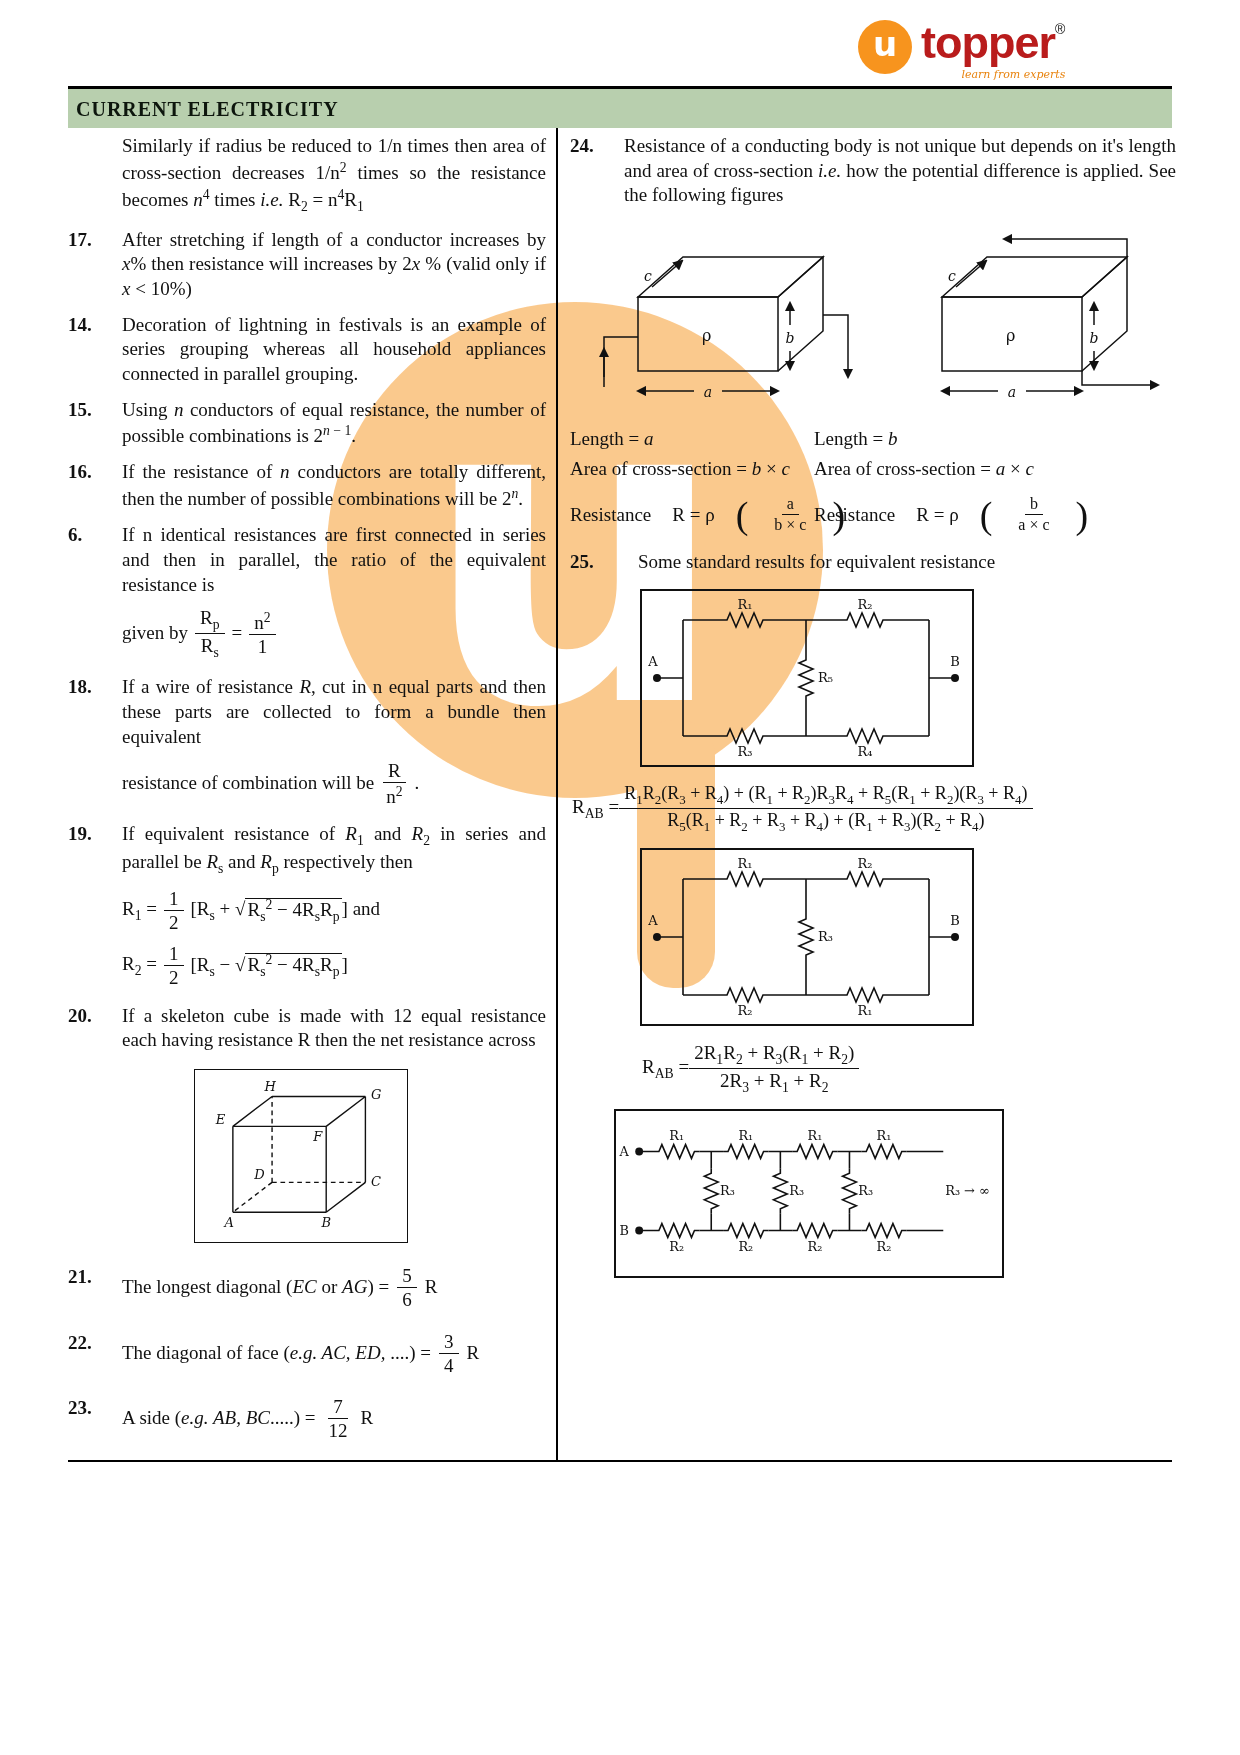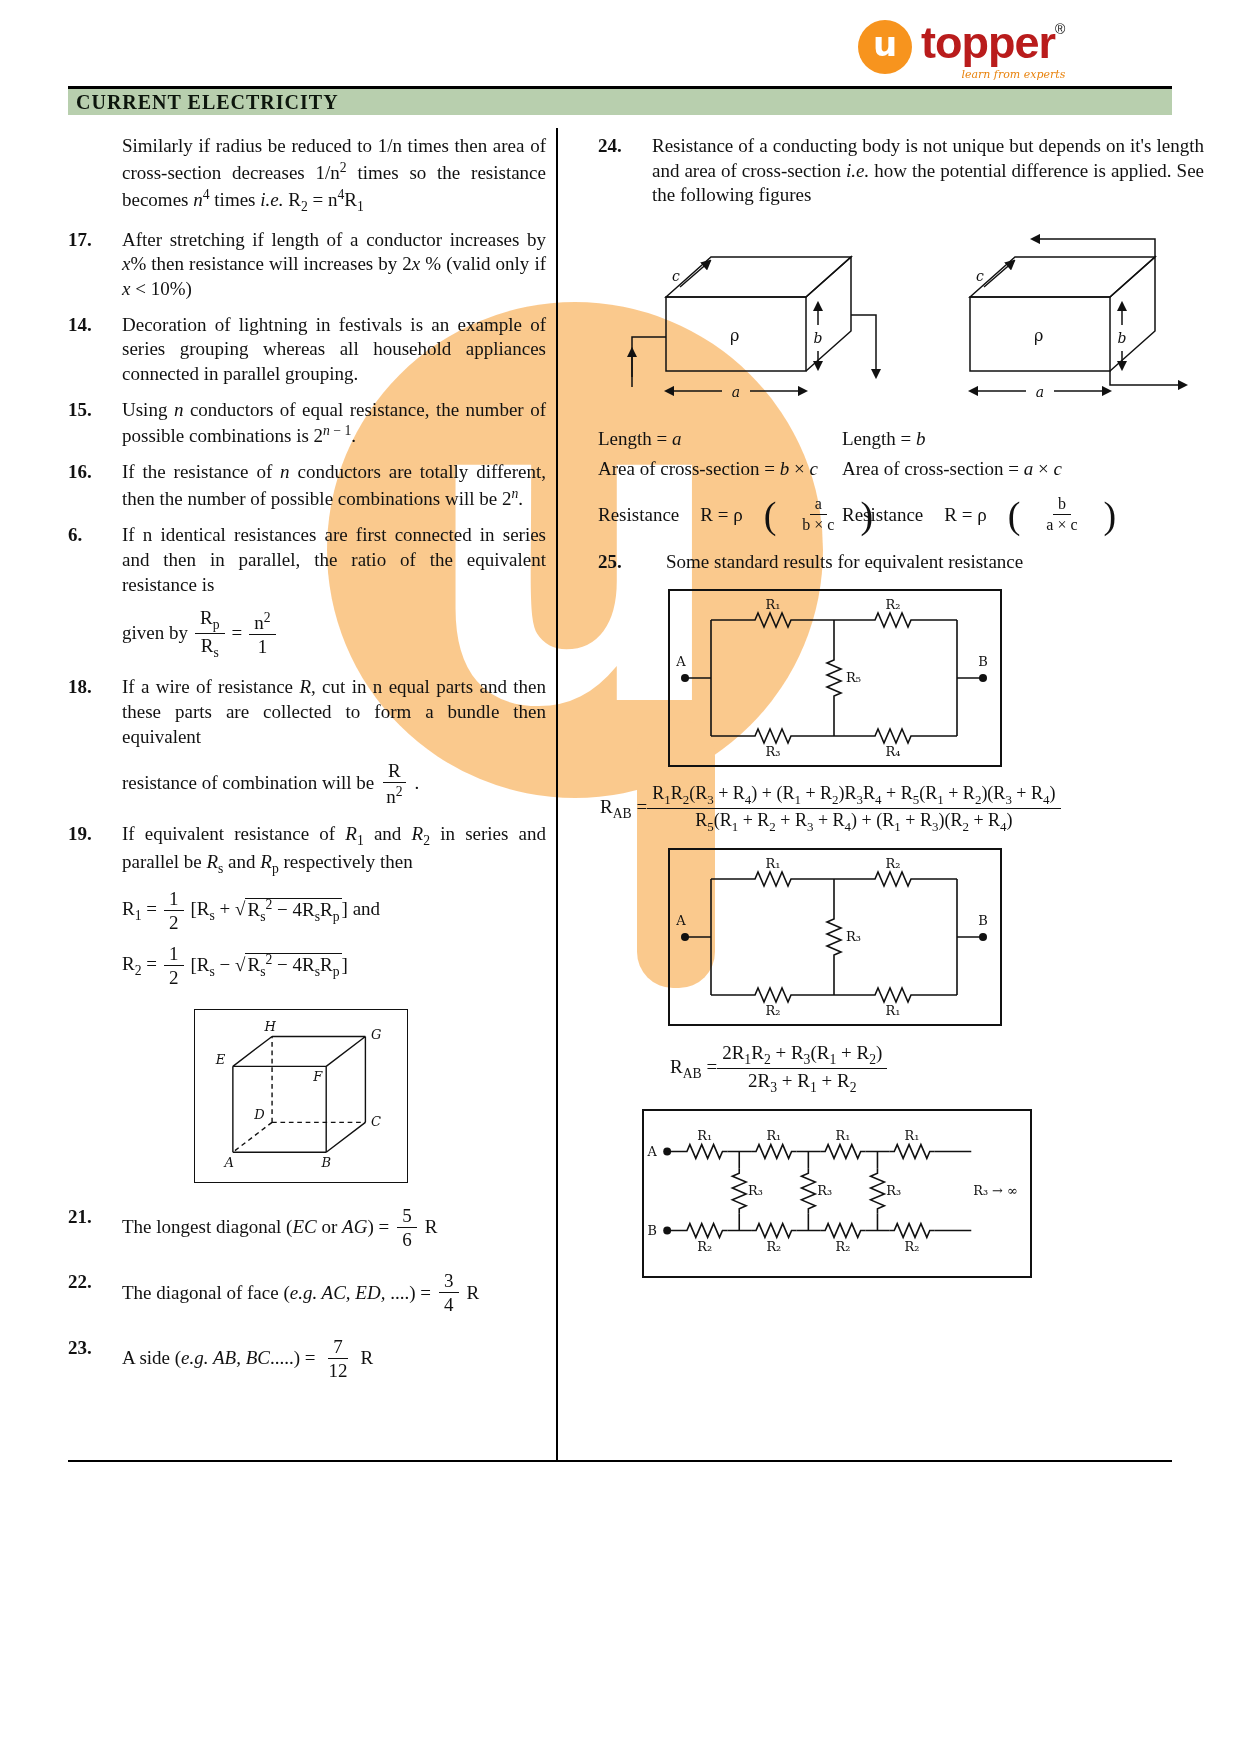--- a/index.html
+++ b/index.html
@@ -11,32 +11,32 @@
 
   
   .brand{position:absolute;left:858px;top:20px;display:flex;align-items:flex-start;gap:9px;z-index:3}
   .brand-circle{width:54px;height:54px;border-radius:50%;background:#f7941e;display:flex;align-items:center;justify-content:center;
                 font-family:"DejaVu Sans","Liberation Sans",sans-serif;font-weight:bold;color:#fff;font-size:34px;padding-bottom:5px}
   .brand-name{font-family:"Liberation Sans","DejaVu Sans",sans-serif;font-weight:700;font-size:45px;letter-spacing:-1px;line-height:1;color:#b91c1c}
   .brand-reg{font-size:14px;vertical-align:top;font-family:"Liberation Sans",sans-serif}
   .brand-tagline{font-style:italic;font-size:11px;color:#e8820c;text-align:right;margin-top:3px;font-family:"DejaVu Serif",serif}
 
   
-  .section-bar{position:absolute;left:68px;top:86px;width:1104px;height:29px;background:#b8cfae;border-top:3px solid #000;
+  .section-bar{position:absolute;left:68px;top:86px;width:1104px;height:42px;background:#b8cfae;border-top:3px solid #000;
                display:flex;align-items:center;padding-left:8px;z-index:2}
   .section-bar span{font-weight:700;font-size:20px;letter-spacing:1px;color:#0d160d}
 
   
   .watermark{position:absolute;left:305px;top:300px;width:540px;height:700px;z-index:0;opacity:.5}
 
   .vdivider{position:absolute;left:556px;top:128px;height:1334px;width:0;border-left:2px solid #000;z-index:2}
   .bottom-rule{position:absolute;left:68px;top:1460px;width:1104px;border-top:2.5px solid #000;z-index:2}
 
   .col-left{position:absolute;left:68px;top:134px;width:478px;z-index:2}
-  .col-right{position:absolute;left:598px;top:134px;width:606px;z-index:2}
+  .col-right{position:absolute;left:570px;top:134px;width:606px;z-index:2}
 
   .intro{margin-left:54px;margin-bottom:12px;text-align:justify}
   .item{display:flex;margin-bottom:11px}
   .item .no{flex:0 0 54px;font-weight:bold}
   .item .body{flex:1 1 auto;text-align:justify}
   .mathline{display:flex;align-items:center;gap:7px;margin:10px 0 4px;text-align:left}
 
   .frac{display:inline-flex;flex-direction:column;align-items:center;vertical-align:middle;line-height:1.12}
   .frac .num{padding:0 5px 1px;border-bottom:1.4px solid #111;text-align:center}
   .frac .den{padding:1px 5px 0;text-align:center}
@@ -185,20 +185,24 @@
           <span>R<sub>2</sub> =</span>
           <span class="frac">
               <span class="num">1</span>
               <span class="den">2</span>
             </span>
           <span>[R<sub>s</sub> − <span class="sq">√<span class="ovl">R<sub>s</sub><sup>2</sup> − 4R<sub>s</sub>R<sub>p</sub></span></span>]</span>
         </div>
       </div>
     </div>
 
+    <div class="item">
+      <span class="no">20.</span>
+      <div class="body">If a skeleton cube is made with 12 equal resistance each having resistance R then the net resistance across</div>
+    </div>
 
     <div class="cube-box">
       <svg viewBox="0 0 210 170" width="196" height="160">
         <g stroke="#111" stroke-width="1.5" fill="none">
           <path d="M32 142 H132 M132 142 L174 110 M174 110 V18 M174 18 H74 M74 18 L32 50 M32 50 V142 M32 50 H132 M132 50 V142 M132 50 L174 18"></path>
           <path d="M74 110 L32 142 M74 110 H174 M74 110 V18" stroke-dasharray="5 4"></path>
         </g>
         <text class="cube-lbl" x="28" y="158" text-anchor="middle">A</text>
         <text class="cube-lbl" x="132" y="158" text-anchor="middle">B</text>
         <text class="cube-lbl" x="180" y="114">C</text>

